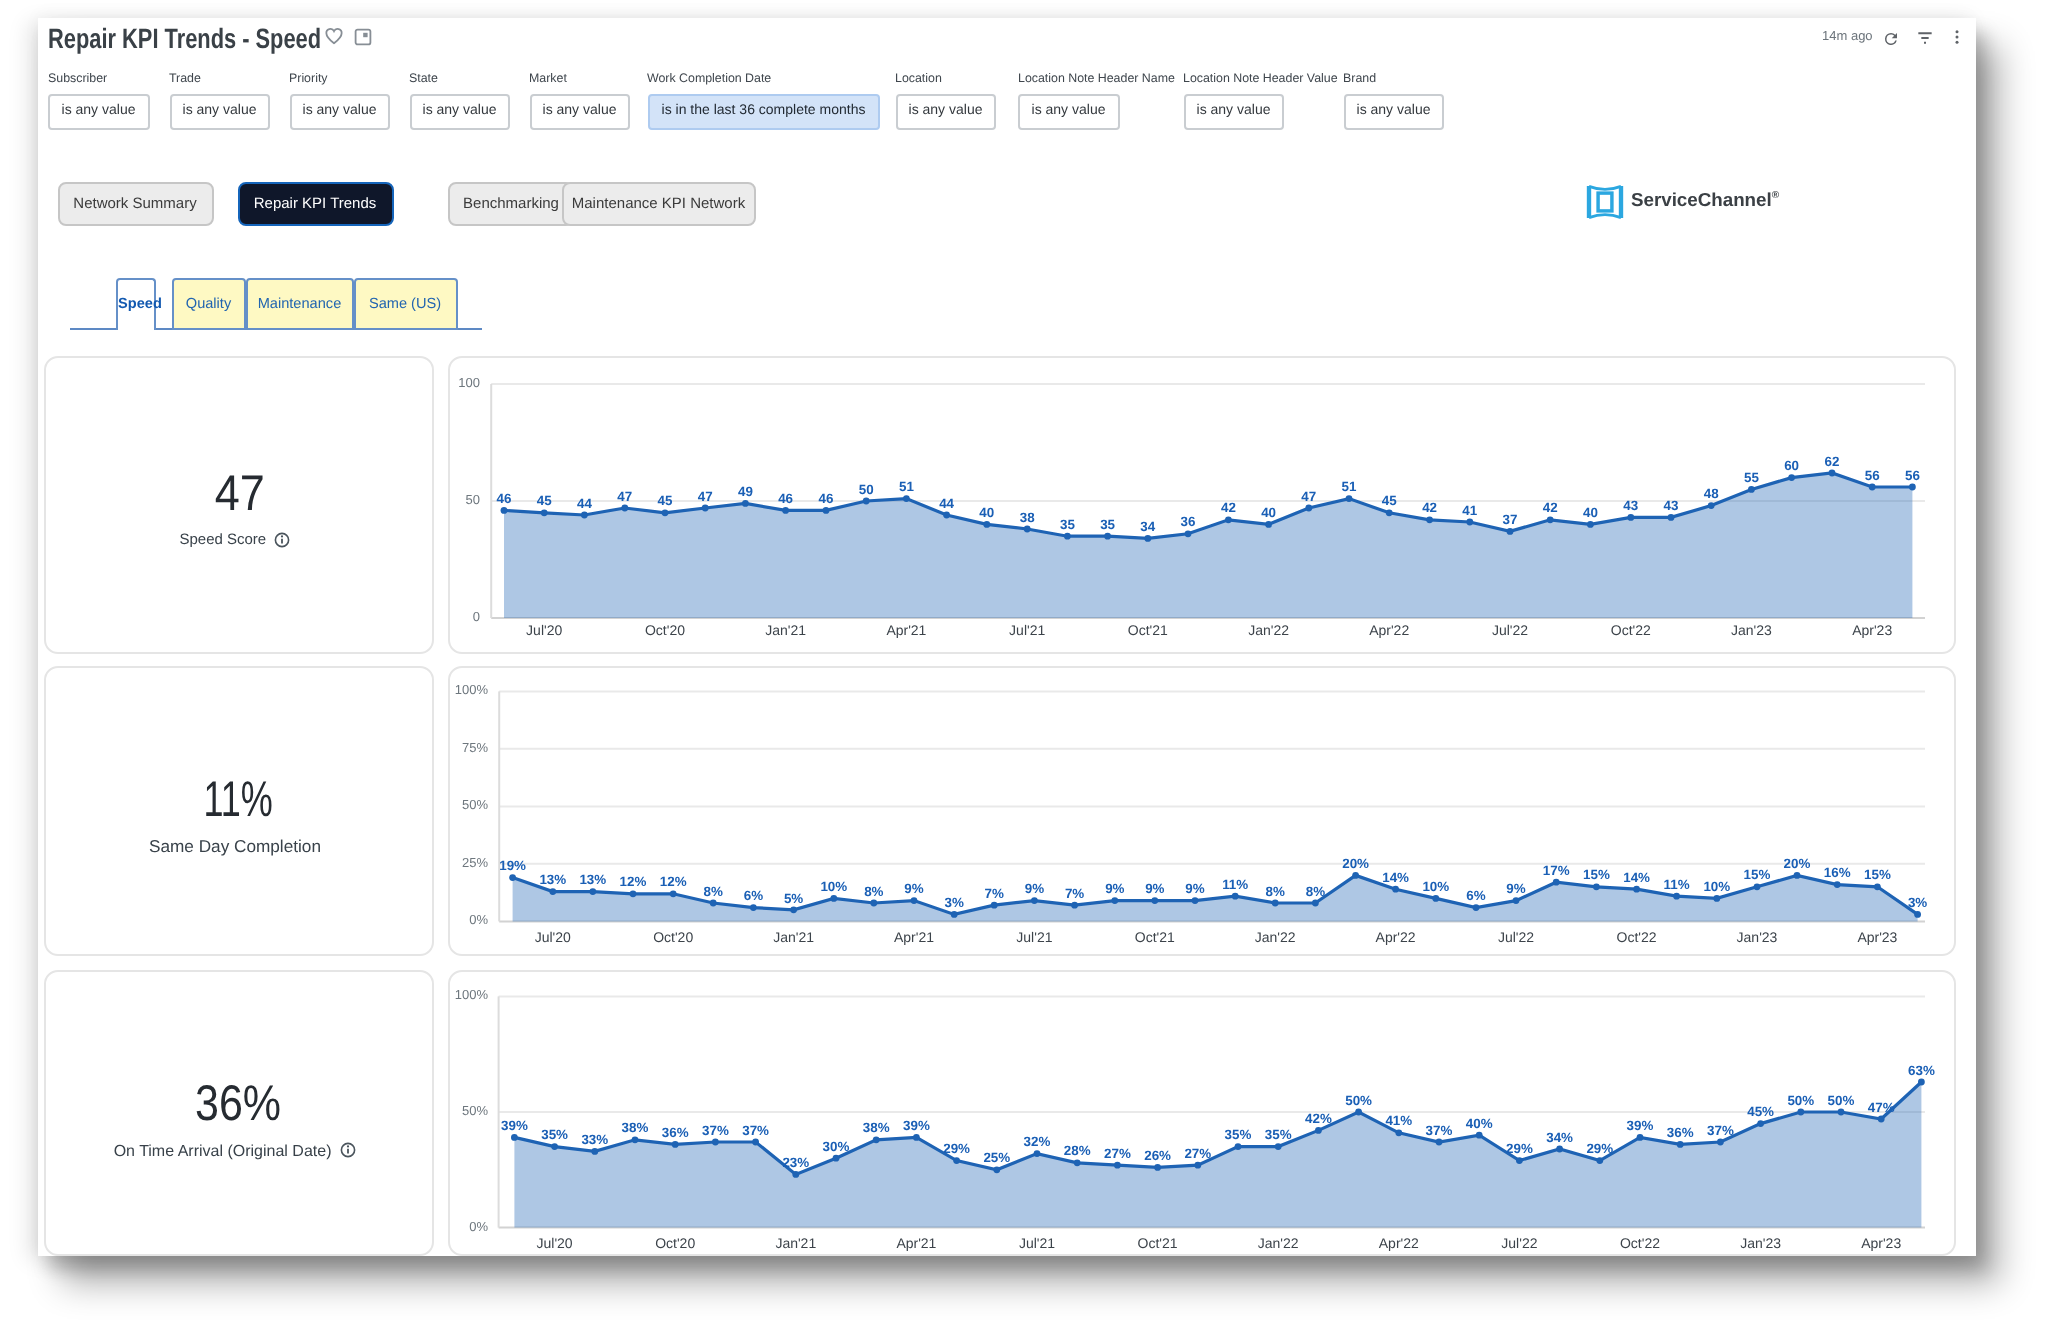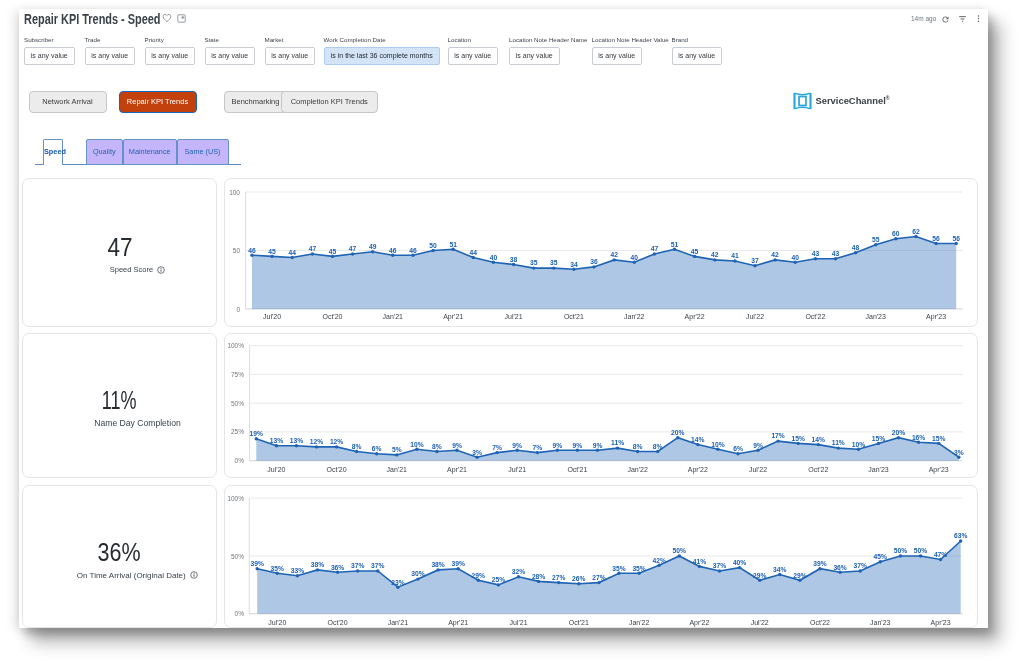--- a/index.html
+++ b/index.html
@@ -9,29 +9,29 @@
   box-shadow: 12px 14px 16px rgba(0,0,0,0.30), 5px 7px 8px rgba(0,0,0,0.18), -5px 2px 10px rgba(0,0,0,0.10), 0 -2px 8px rgba(0,0,0,0.04); }
 .abs { position:absolute; }
 #title { position:absolute; left:23.5px; top:11px; font-size:14px; font-weight:bold; color:#3a4147; transform:scaleX(0.78); transform-origin:0 0; white-space:nowrap; }
 #meta { position:absolute; left:911px; top:15px; font-size:6.5px; color:#6d757c; }
 .flabel { position:absolute; top:35.5px; font-size:6.2px; color:#3f464d; white-space:nowrap; }
 .fbox { position:absolute; top:47px; height:17.5px; background:#fff; border:1px solid #c9cdd1; border-radius:2px;
   font-size:7px; color:#33383d; text-align:center; line-height:15.5px; white-space:nowrap; }
 .fbox.blue { background:#d3e3f8; border-color:#aecbf0; color:#222a33; }
 .btn { position:absolute; top:91px; height:22px; background:#ececec; border:1px solid #c6c6c6; border-radius:4px;
   font-size:7.5px; color:#3b3b3b; text-align:center; line-height:20px; white-space:nowrap; }
-.btn.active { background:#c2410c; border-color:#1565bb; color:#fff; }
+.btn.active { background:#0f172a; border-color:#1565bb; color:#fff; }
 .tabline { position:absolute; left:35px; top:164px; width:205.5px; height:1px; background:#5d89c4; }
-.tab { position:absolute; top:139px; height:26px; background:#c4b5fd; border:1px solid #6590c8; border-radius:2px 2px 0 0;
+.tab { position:absolute; top:139px; height:26px; background:#fef9c3; border:1px solid #6590c8; border-radius:2px 2px 0 0;
   font-size:7.3px; color:#2265b0; text-align:center; line-height:24px; white-space:nowrap; }
 .tab.active { background:#fff; border-bottom:none; color:#1259b0; font-weight:bold; }
 .tile { position:absolute; background:#fff; border:1px solid #e5e5e5; border-radius:7px; }
 .bignum { position:absolute; left:22px; width:195px; text-align:center; font-size:25px; line-height:27px; height:27px; color:#262b31; }
 .bignum span { display:inline-block; }
-.tilelabel { position:absolute; left:24px; width:195px; text-align:center; font-size:8.5px; color:#39424a; white-space:nowrap;padding-left:32px; }
+.tilelabel { position:absolute; left:4px; width:195px; text-align:center; font-size:8.5px; color:#39424a; white-space:nowrap;padding-left:32px; }
 svg.abs { display:block; }
 </style>
 </head>
 <body>
 <div id="page">
 <div id="card"></div>
 
 <div id="title">Repair KPI Trends - Speed</div>
 <svg class="abs" style="left:162px;top:13px" width="10" height="10" viewBox="0 0 10 10">
       <path d="M5 8.6 C3.2 7.2 1.2 5.6 1.2 3.7 A2 2 0 0 1 5 2.6 A2 2 0 0 1 8.8 3.7 C8.8 5.6 6.8 7.2 5 8.6 Z" fill="none" stroke="#878e95" stroke-width="0.9"></path>
@@ -68,57 +68,57 @@
 <div class="fbox blue" style="left:323.5px;width:116.5px">is in the last 36 complete months</div>
 <div class="flabel" style="left:447.5px">Location</div>
 <div class="fbox" style="left:447.5px;width:50.5px">is any value</div>
 <div class="flabel" style="left:509px">Location Note Header Name</div>
 <div class="fbox" style="left:509px;width:50.5px">is any value</div>
 <div class="flabel" style="left:591.5px">Location Note Header Value</div>
 <div class="fbox" style="left:591.5px;width:50.5px">is any value</div>
 <div class="flabel" style="left:671.5px">Brand</div>
 <div class="fbox" style="left:671.5px;width:50.5px">is any value</div>
 
-<div class="btn" style="left:28.5px;width:78px">Network Arrival</div>
+<div class="btn" style="left:28.5px;width:78px">Network Summary</div>
 <div class="btn active" style="left:118.5px;width:78px">Repair KPI Trends</div>
 <div class="btn" style="left:224px;width:63px">Benchmarking</div>
-<div class="btn" style="left:281px;width:96.5px">Completion KPI Trends</div>
+<div class="btn" style="left:281px;width:96.5px">Maintenance KPI Network</div>
 
 <svg class="abs" style="left:791.5px;top:91px" width="21" height="20" viewBox="0 0 22 22">
 <g stroke="#2ba7e0" fill="none">
 <path d="M2.2 2.2 V19.8" stroke-width="2.4"></path>
 <path d="M19.8 2.2 V19.8" stroke-width="2.4"></path>
 <path d="M2.2 2.4 C8 4.6 14 4.6 19.8 2.4" stroke-width="1.6"></path>
 <path d="M2.2 19.6 C8 17.4 14 17.4 19.8 19.6" stroke-width="1.6"></path>
 <rect x="7.2" y="6.1" width="7.6" height="9.8" stroke-width="1.9"></rect>
 </g>
 </svg>
 <div class="abs" style="left:815.5px;top:93px;font-size:9.4px;line-height:10px;font-weight:bold;color:#3b4045">ServiceChannel<span style="font-size:5px;vertical-align:4px">®</span></div>
 
 <div class="tabline"></div>
-<div class="tab active" style="left:43px;width:20px">Speed</div>
+<div class="tab active" style="left:58px;width:20px">Speed</div>
 <div class="tab" style="left:85.5px;width:37.5px">Quality</div>
 <div class="tab" style="left:122.5px;width:54.5px">Maintenance</div>
 <div class="tab" style="left:176.5px;width:52px">Same (US)</div>
 
 <div class="tile" style="left:22px;top:178px;width:195px;height:149px"></div>
 <div class="tile" style="left:224px;top:178px;width:754px;height:149px"></div>
 <div class="tile" style="left:22px;top:333px;width:195px;height:145px"></div>
 <div class="tile" style="left:224px;top:333px;width:754px;height:145px"></div>
 <div class="tile" style="left:22px;top:485px;width:195px;height:143px"></div>
 <div class="tile" style="left:224px;top:485px;width:754px;height:143px"></div>
 
 <div class="bignum" style="top:233.5px"><span style="transform:scaleX(0.90)">47</span></div>
 <div class="tilelabel" style="top:264.5px;font-size:7.5px">Speed Score&nbsp;&nbsp;<svg width="8" height="8" viewBox="0 0 8 8" style="display:inline-block;vertical-align:middle">
         <circle cx="4" cy="4" r="3.3" fill="none" stroke="#4a545c" stroke-width="0.8"></circle>
         <line x1="4" y1="3.4" x2="4" y2="5.8" stroke="#4a545c" stroke-width="0.9"></line>
         <circle cx="4" cy="2.2" r="0.55" fill="#4a545c"></circle>
       </svg></div>
 <div class="bignum" style="top:387px"><span style="transform:scaleX(0.72)">11%</span></div>
-<div class="tilelabel" style="top:417.5px;font-size:8.6px">Name Day Completion</div>
+<div class="tilelabel" style="top:417.5px;font-size:8.6px">Same Day Completion</div>
 <div class="bignum" style="top:538.5px"><span style="transform:scaleX(0.86)">36%</span></div>
 <div class="tilelabel" style="top:570.5px;font-size:8px">On Time Arrival (Original Date)&nbsp;&nbsp;<svg width="8" height="8" viewBox="0 0 8 8" style="display:inline-block;vertical-align:middle">
         <circle cx="4" cy="4" r="3.3" fill="none" stroke="#4a545c" stroke-width="0.8"></circle>
         <line x1="4" y1="3.4" x2="4" y2="5.8" stroke="#4a545c" stroke-width="0.9"></line>
         <circle cx="4" cy="2.2" r="0.55" fill="#4a545c"></circle>
       </svg></div>
 
 <svg class="abs" style="left:0;top:0" width="1024" height="661" viewBox="0 0 1024 661">
 <line x1="245.6" y1="192.0" x2="962.5" y2="192.0" stroke="#e9e9e9" stroke-width="1"></line>
 <text x="240.0" y="192.0" text-anchor="end" dominant-baseline="central" font-size="6.5" fill="#6e777e">100</text>

